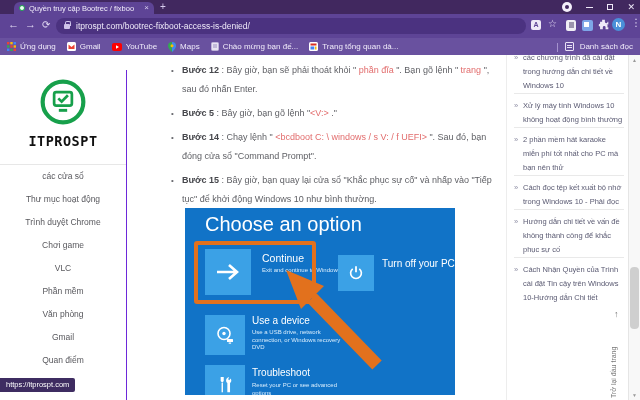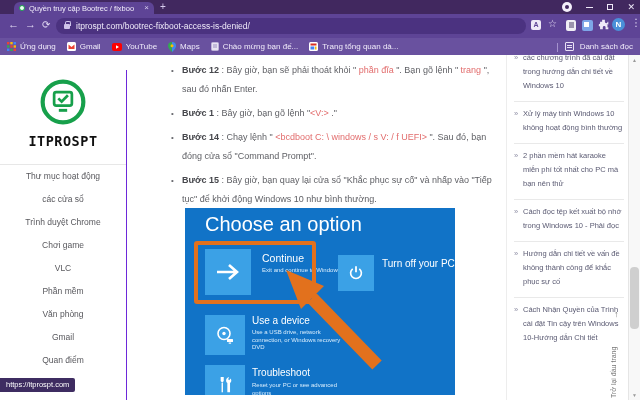--- a/index.html
+++ b/index.html
@@ -82,21 +82,21 @@
   .n-device { left:67px; top:107px; font-size:10px; } .d-device { left:67px; top:121px; }
   .n-trouble { left:67px; top:159px; font-size:10px; } .d-trouble { left:67px; top:174px; }
   .highlight-rect { position:absolute; left:9px; top:33px; width:122px; height:63px;
                     border:4px solid #e2711d; border-radius:3px; }
   .arrow-svg { position:absolute; left:95px; top:58px; width:110px; height:105px; }
 
   
   .related { position:absolute; left:506px; top:55px; width:122px; height:345px; background:#fff;
              border-left:1px solid #ededed; padding:0 4px 0 7px; overflow:hidden; }
   .related ul { list-style:none; }
-  .related li { position:relative; padding:5px 0 8px 9px; border-bottom:1px solid #e9e9e9;
+  .related li { position:relative; padding:5px 0 0 9px; border-bottom:1px solid #e9e9e9;
                 font-size:7.5px; line-height:14px; color:#5a5a72; cursor:pointer; }
   .related li::before { content:"\00BB"; position:absolute; left:0; top:5px; color:#8f8fa5; }
   .related li:first-child { margin-top:-9px; }
   .related li:last-child { border-bottom:none; }
 
   .btt-arrow { position:absolute; left:614px; top:309px; font-size:9px; color:#777; }
   .btt-text { position:absolute; left:610px; top:322px; height:76px; writing-mode:vertical-rl;
               transform:rotate(180deg); font-size:7px; color:#777; white-space:nowrap; }
 
   .scrollbar { position:absolute; right:0; top:55px; width:12px; height:345px; background:#f8f8f8; border-left:1px solid #e5e5e5; }
@@ -212,35 +212,35 @@
       <svg width="48" height="48" viewBox="0 0 46 46">
         <circle cx="23" cy="23" r="19.5" fill="none" stroke="#17a04b" stroke-width="4"></circle>
         <rect x="14.5" y="13.5" width="17" height="13" rx="2" fill="none" stroke="#17a04b" stroke-width="2.6"></rect>
         <path d="M18.5 19.5l3.2 3.2 6-6.2" fill="none" stroke="#17a04b" stroke-width="2.6"></path>
         <line x1="19" y1="31" x2="27" y2="31" stroke="#17a04b" stroke-width="2.8"></line>
       </svg>
       <div class="brand">ITPROSPT</div>
     </div>
     <div class="nav-divider"></div>
     <ul class="menu">
+      <li>các cửa sổ</li>
       <li>Thư mục hoạt động</li>
-      <li>các cửa sổ</li>
       <li>Trình duyệt Chrome</li>
       <li>Chơi game</li>
       <li>VLC</li>
       <li>Phần mềm</li>
       <li>Văn phòng</li>
       <li>Gmail</li>
       <li>Quan điểm</li>
     </ul>
   </div>
 
   <ul class="steps">
       <li><span class="step-label">Bước 12</span><span> : Bây giờ, bạn sẽ phải thoát khỏi " </span><span class="red">phần đĩa</span><span> ". Bạn gõ lệnh " </span><span class="red">trang</span><span> ", sau đó nhấn Enter.</span></li>
-      <li><span class="step-label">Bước 1</span><span> : Bây giờ, bạn gõ lệnh "</span><span class="red">&lt;V:&gt;</span><span> ."</span></li>
+      <li><span class="step-label">Bước 5</span><span> : Bây giờ, bạn gõ lệnh "</span><span class="red">&lt;V:&gt;</span><span> ."</span></li>
       <li><span class="step-label">Bước 14</span><span> : Chạy lệnh " </span><span class="red">&lt;bcdboot C: \ windows / s V: / f UEFI&gt;</span><span> ". Sau đó, bạn đóng cửa sổ "Command Prompt".</span></li>
       <li><span class="step-label">Bước 15</span><span> : Bây giờ, bạn quay lại cửa sổ "Khắc phục sự cố" và nhấp vào "Tiếp tục" để khởi động Windows 10 như bình thường.</span></li>
     </ul>
 
   <div class="recovery">
     <div class="recovery-title">Choose an option</div>
 
     <div class="tile tile-continue">
       <svg width="26" height="18" viewBox="0 0 26 18">
         <path d="M2 9h19M14 2l8 7-8 7" fill="none" stroke="#fff" stroke-width="2.6"></path>

